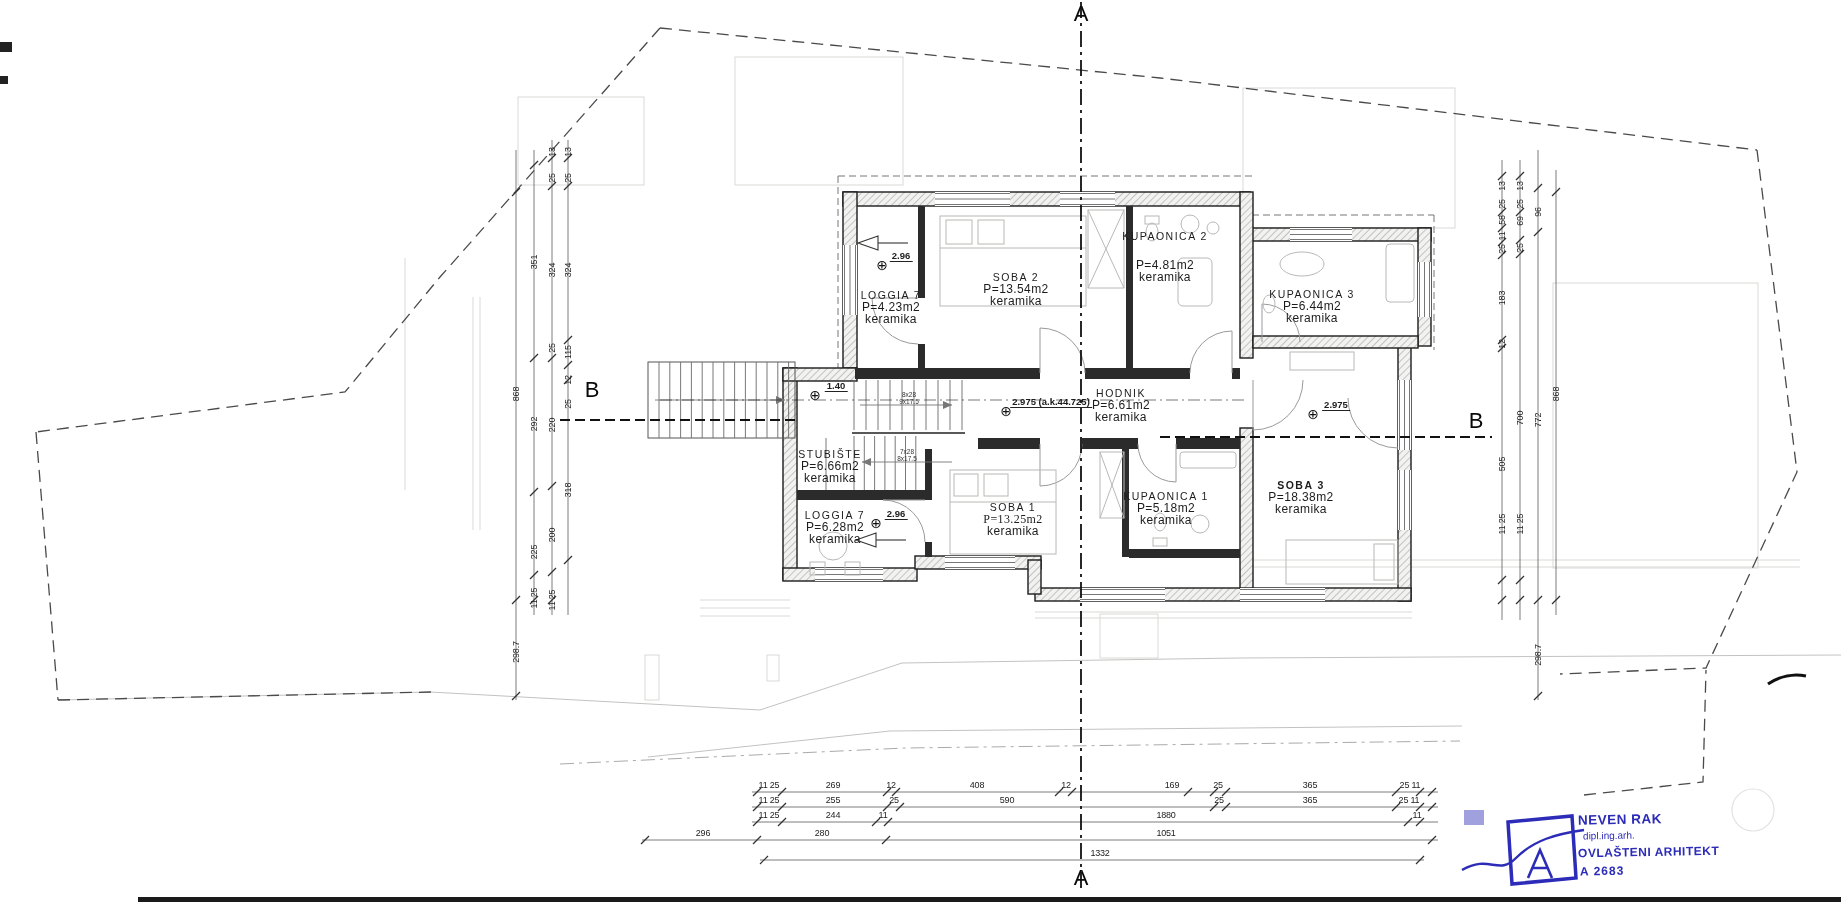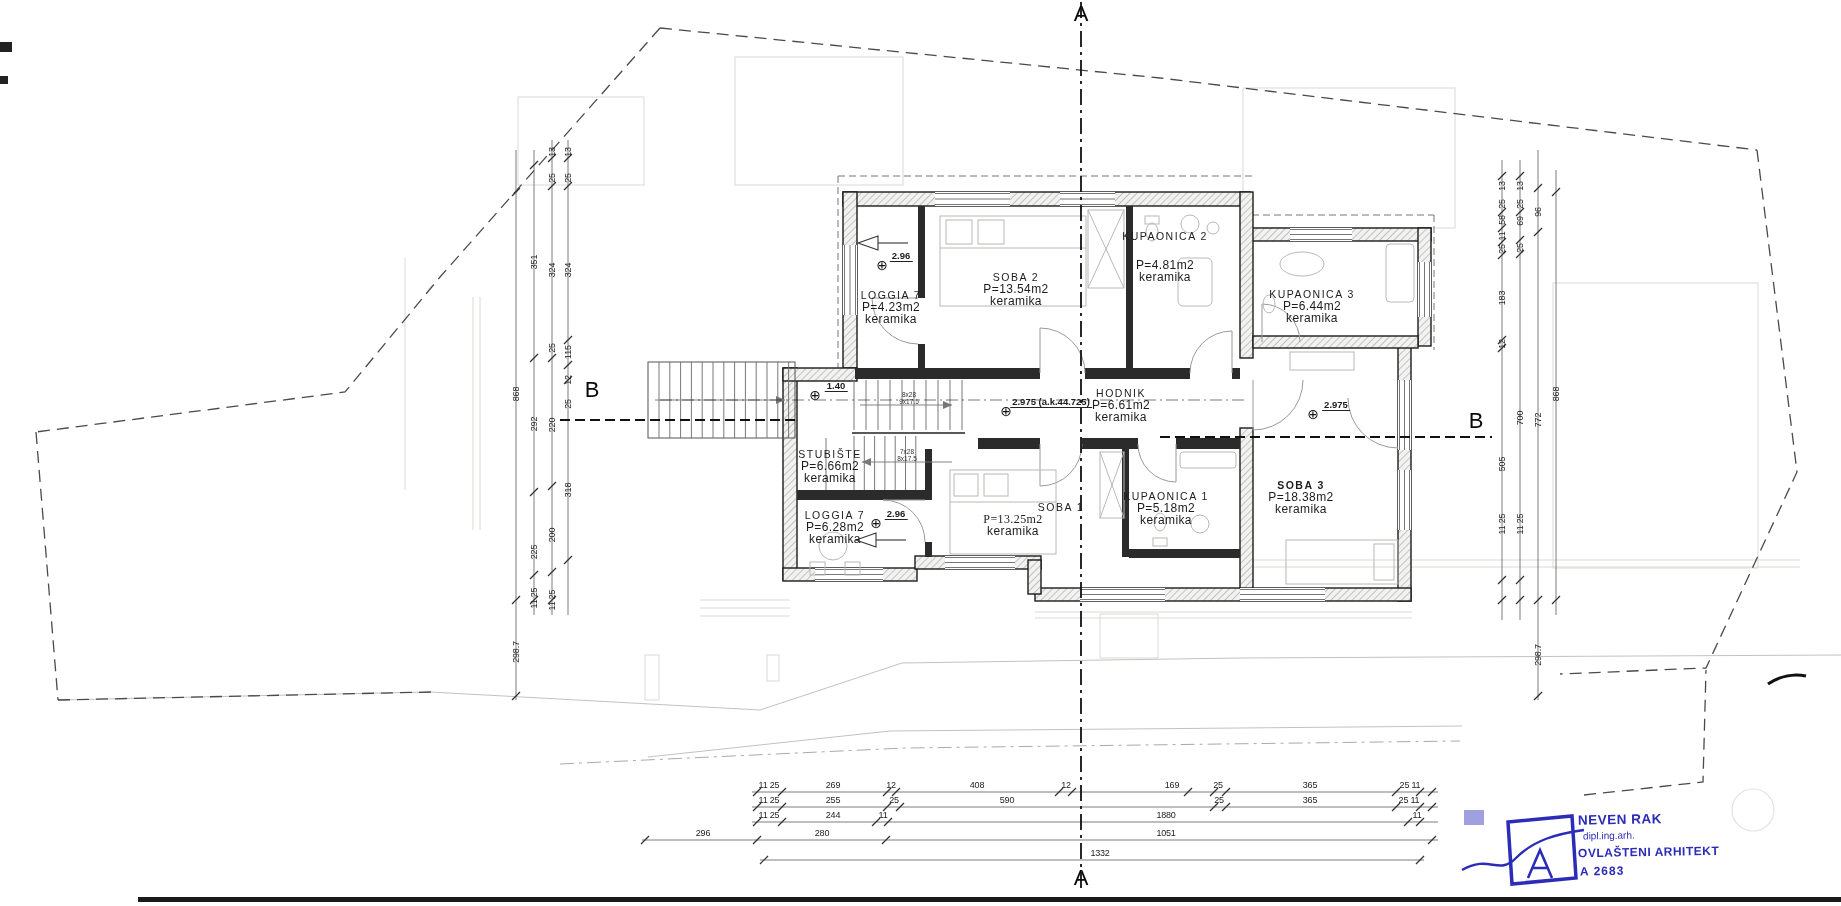--- a/index.html
+++ b/index.html
@@ -400,21 +400,21 @@
       <span class="lbl room-sub" style="left: 1312px; top: 318px;">keramika</span>
       <span class="lbl room-name" style="left: 1121px; top: 393px;">HODNIK</span>
       <span class="lbl room-sub" style="left: 1121px; top: 405px; text-align: right;">P=6.61m2</span>
       <span class="lbl room-sub" style="left: 1121px; top: 417px;">keramika</span>
       <span class="lbl room-name" style="left: 830px; top: 454px;">STUBIŠTE</span>
       <span class="lbl room-sub" style="left: 830px; top: 466px;">P=6.66m2</span>
       <span class="lbl room-sub" style="left: 830px; top: 478px;">keramika</span>
       <span class="lbl room-name" style="left: 835px; top: 515px;">LOGGIA 7</span>
       <span class="lbl room-sub" style="left: 835px; top: 527px;">P=6.28m2</span>
       <span class="lbl room-sub" style="left: 835px; top: 539px;">keramika</span>
-      <span class="lbl room-name" style="left: 1061px; top: 507px; text-align: center;">SOBA 1</span>
+      <span class="lbl room-name" style="left: 1013px; top: 507px; text-align: center;">SOBA 1</span>
       <span class="lbl room-sub" style="left: 1013px; top: 519px; font-family: Liberation Serif, serif;">P=13.25m2</span>
       <span class="lbl room-sub" style="left: 1013px; top: 531px;">keramika</span>
       <span class="lbl room-name" style="left: 1166px; top: 496px;">KUPAONICA 1</span>
       <span class="lbl room-sub" style="left: 1166px; top: 508px;">P=5.18m2</span>
       <span class="lbl room-sub" style="left: 1166px; top: 520px;">keramika</span>
       <span class="lbl room-name" style="left: 1301px; top: 485px; font-weight: bold;">SOBA 3</span>
       <span class="lbl room-sub" style="left: 1301px; top: 497px;">P=18.38m2</span>
       <span class="lbl room-sub" style="left: 1301px; top: 509px;">keramika</span>
       <span class="lbl elev-sym" style="left: 882px; top: 266px;">⊕</span>
       <span class="lbl elev-val" style="left: 901px; top: 262px;">2.96</span>

